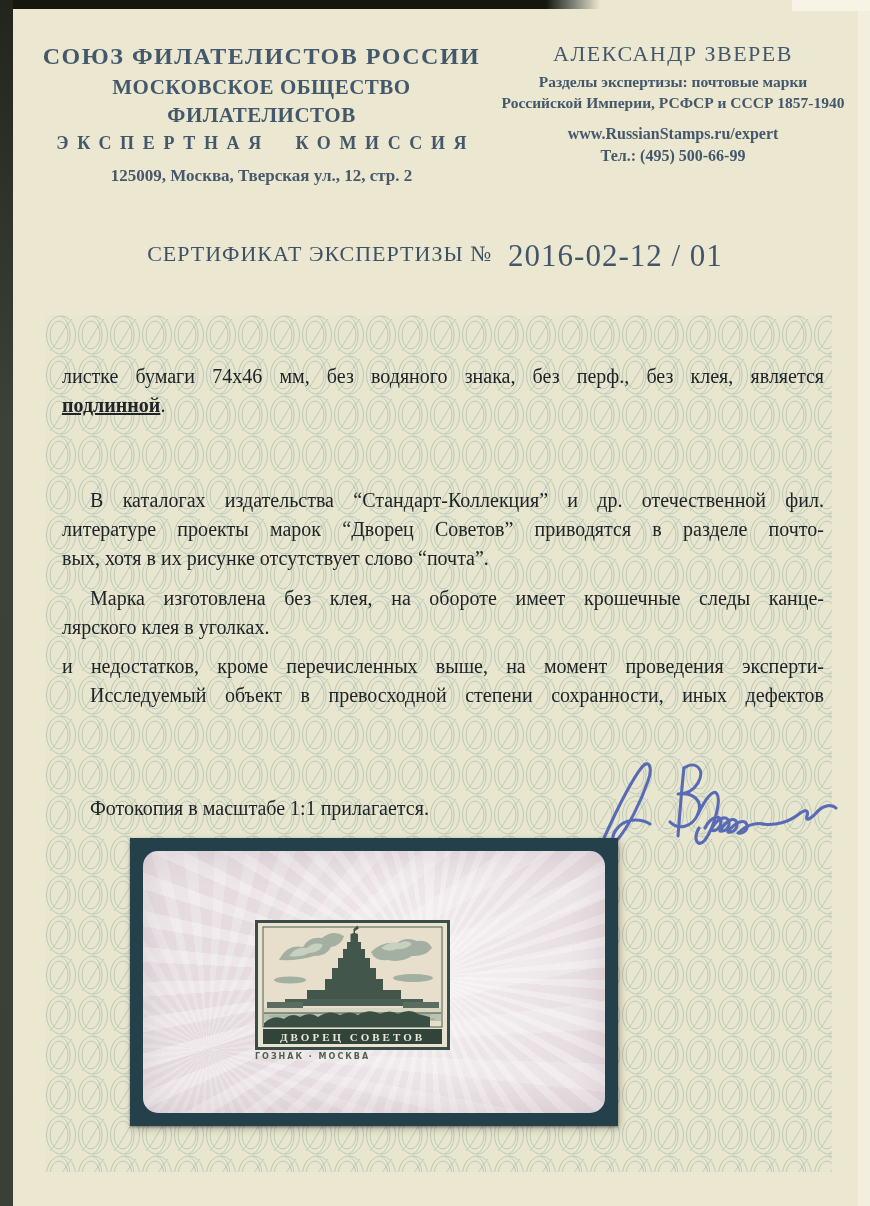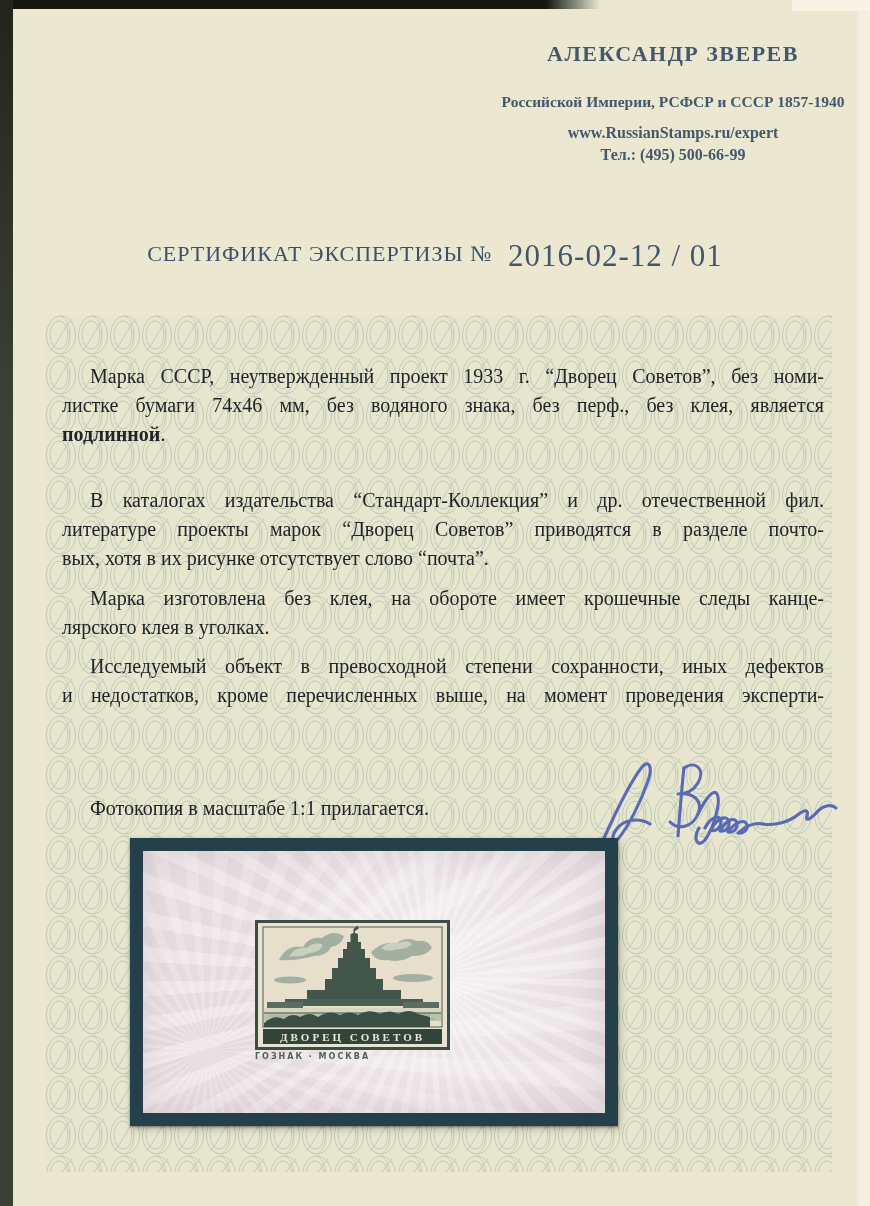--- a/index.html
+++ b/index.html
@@ -21,52 +21,52 @@
 
   
   .org{position:absolute;left:38px;top:40px;width:447px;text-align:center;color:#44586c;}
   .org-l1{font-size:24px;line-height:33px;font-weight:700;letter-spacing:1.5px;}
   .org-l2{font-size:21px;line-height:28px;font-weight:700;letter-spacing:.5px;}
   .org-l3{font-size:18px;line-height:28px;font-weight:700;letter-spacing:.48em;word-spacing:.7em;padding-left:.48em;}
   .org-l4{font-size:17px;line-height:24px;font-weight:700;margin-top:7px;color:#47596b;}
 
   
   .expert{position:absolute;left:497px;top:40px;width:352px;text-align:center;color:#44586c;}
-  .ex-name{font-size:22px;line-height:28px;font-weight:700;letter-spacing:1.5px;margin-bottom:23px;}
+  .ex-name{font-size:22px;line-height:28px;font-weight:400;letter-spacing:1.5px;margin-bottom:3px;}
   .ex-scope{font-size:15.5px;line-height:21px;font-weight:700;}
   .ex-web{font-size:16px;line-height:22px;font-weight:700;margin-top:10px;}
   .ex-phone{font-size:16px;line-height:22px;font-weight:700;}
 
   
   .title-row{position:absolute;left:0;top:233px;width:100%;text-align:center;color:#3e5266;}
   .title-label{font-size:22px;font-weight:400;letter-spacing:1px;}
   .cert-num{font-size:31px;font-weight:400;letter-spacing:1px;margin-left:16px;
     position:relative;top:5px;color:#42566b;}
 
   
   .para{position:absolute;left:62px;width:762px;}
   .p1{top:362px;} .p2{top:486px;} .p3{top:584px;} .p4{top:652px;} .p5{top:794px;}
   .ln{height:29px;line-height:29px;font-size:20px;color:#202427;text-align:justify;white-space:nowrap;}
   .jf{text-align:justify;text-align-last:justify;white-space:normal;}
   .ind{padding-left:28px;}
-  .ln b{font-weight:700;}
+  .ln b{font-weight:700;text-decoration:underline;}
 
   
   .signature{position:absolute;left:592px;top:748px;}
 
   
   .photo{position:absolute;left:130px;top:838px;width:488px;height:288px;margin:0;
     background:#24404b;box-shadow:0 1px 2px rgba(40,40,30,.45),2px 3px 7px rgba(40,40,30,.3);}
   .photo-paper{position:absolute;inset:13px;
     background:
       radial-gradient(circle at 62% 48%, rgba(255,255,255,.55) 0%, rgba(255,255,255,0) 55%),
       repeating-conic-gradient(from 0deg at 62% 48%, rgba(255,255,255,.30) 0deg 3deg, rgba(226,214,221,0) 3deg 7deg),
       repeating-conic-gradient(from 2deg at 14% 76%, rgba(255,255,255,.22) 0deg 4deg, rgba(0,0,0,0) 4deg 9deg),
       #e6dce0;
-    box-shadow:inset 0 0 34px rgba(120,100,110,.18);}
+    box-shadow:inset 0 0 34px rgba(120,100,110,.18);border-radius:15px;}
   .stamp{position:absolute;left:112px;top:69px;}
   .imprint{position:absolute;left:112px;top:201px;width:195px;text-align:left;
     font-family:"DejaVu Sans","Liberation Sans",sans-serif;
     font-size:8px;font-weight:700;letter-spacing:2px;color:#52604f;}
 </style>
 </head>
 <body>
 
 <div class="page">
 
@@ -83,52 +83,58 @@
     </defs>
     <rect width="787" height="857" fill="#e9e6d0"></rect>
     <rect width="787" height="857" fill="url(#gp)"></rect>
   </svg>
 
   <div class="right-edge"></div>
   <div class="corner-light"></div>
   <div class="top-edge"></div>
   <div class="left-edge"></div>
 
+  <header class="org">
+    <div class="org-l1">СОЮЗ ФИЛАТЕЛИСТОВ РОССИИ</div>
+    <div class="org-l2">МОСКОВСКОЕ ОБЩЕСТВО ФИЛАТЕЛИСТОВ</div>
+    <div class="org-l3">ЭКСПЕРТНАЯ КОМИССИЯ</div>
+    <div class="org-l4">125009, Москва, Тверская ул., 12, стр. 2</div>
+  </header>
 
   <div class="expert">
     <div class="ex-name">АЛЕКСАНДР ЗВЕРЕВ</div>
+    <div class="ex-scope">Разделы экспертизы: почтовые марки</div>
     <div class="ex-scope">Российской Империи, РСФСР и СССР 1857-1940</div>
     <div class="ex-web">www.RussianStamps.ru/expert</div>
     <div class="ex-phone">Тел.: (495) 500-66-99</div>
   </div>
 
   <div class="title-row">
     <span class="title-label">СЕРТИФИКАТ ЭКСПЕРТИЗЫ №</span><span class="cert-num">2016-02-12 / 01</span>
   </div>
 
   <section class="para p1">
-    <div class="ln jf ind">Марка СССР, неутвержденный проект 1933 г. “Дворец Советов”, без номи-</div>
     <div class="ln jf">листке бумаги 74х46 мм, без водяного знака, без перф., без клея, является</div>
     <div class="ln"><b>подлинной</b><span>.</span></div>
   </section>
 
   <section class="para p2">
     <div class="ln jf ind">В каталогах издательства “Стандарт-Коллекция” и др. отечественной фил.</div>
     <div class="ln jf">литературе проекты марок “Дворец Советов” приводятся в разделе почто-</div>
     <div class="ln">вых, хотя в их рисунке отсутствует слово “почта”.</div>
   </section>
 
   <section class="para p3">
     <div class="ln jf ind">Марка изготовлена без клея, на обороте имеет крошечные следы канце-</div>
     <div class="ln">лярского клея в уголках.</div>
   </section>
 
   <section class="para p4">
+    <div class="ln jf">и недостатков, кроме перечисленных выше, на момент проведения эксперти-</div>
     <div class="ln jf ind">Исследуемый объект в превосходной степени сохранности, иных дефектов</div>
-    <div class="ln jf">и недостатков, кроме перечисленных выше, на момент проведения эксперти-</div>
   </section>
 
   <section class="para p5">
     <div class="ln ind">Фотокопия в масштабе 1:1 прилагается.</div>
   </section>
 
   <svg class="signature" width="252" height="100" viewBox="0 0 252 100">
     <g fill="none" stroke="#5265b4" stroke-width="3.1" stroke-linecap="round" stroke-linejoin="round" opacity="0.95">
       <path d="M12,90 C22,68 38,34 50,19 C57,11 61,19 56,33 C48,56 36,79 26,91 C22,96 18,90 24,82 C32,70 48,70 58,76"></path>
       <path d="M86,88 C88,64 90,36 92,20"></path>

